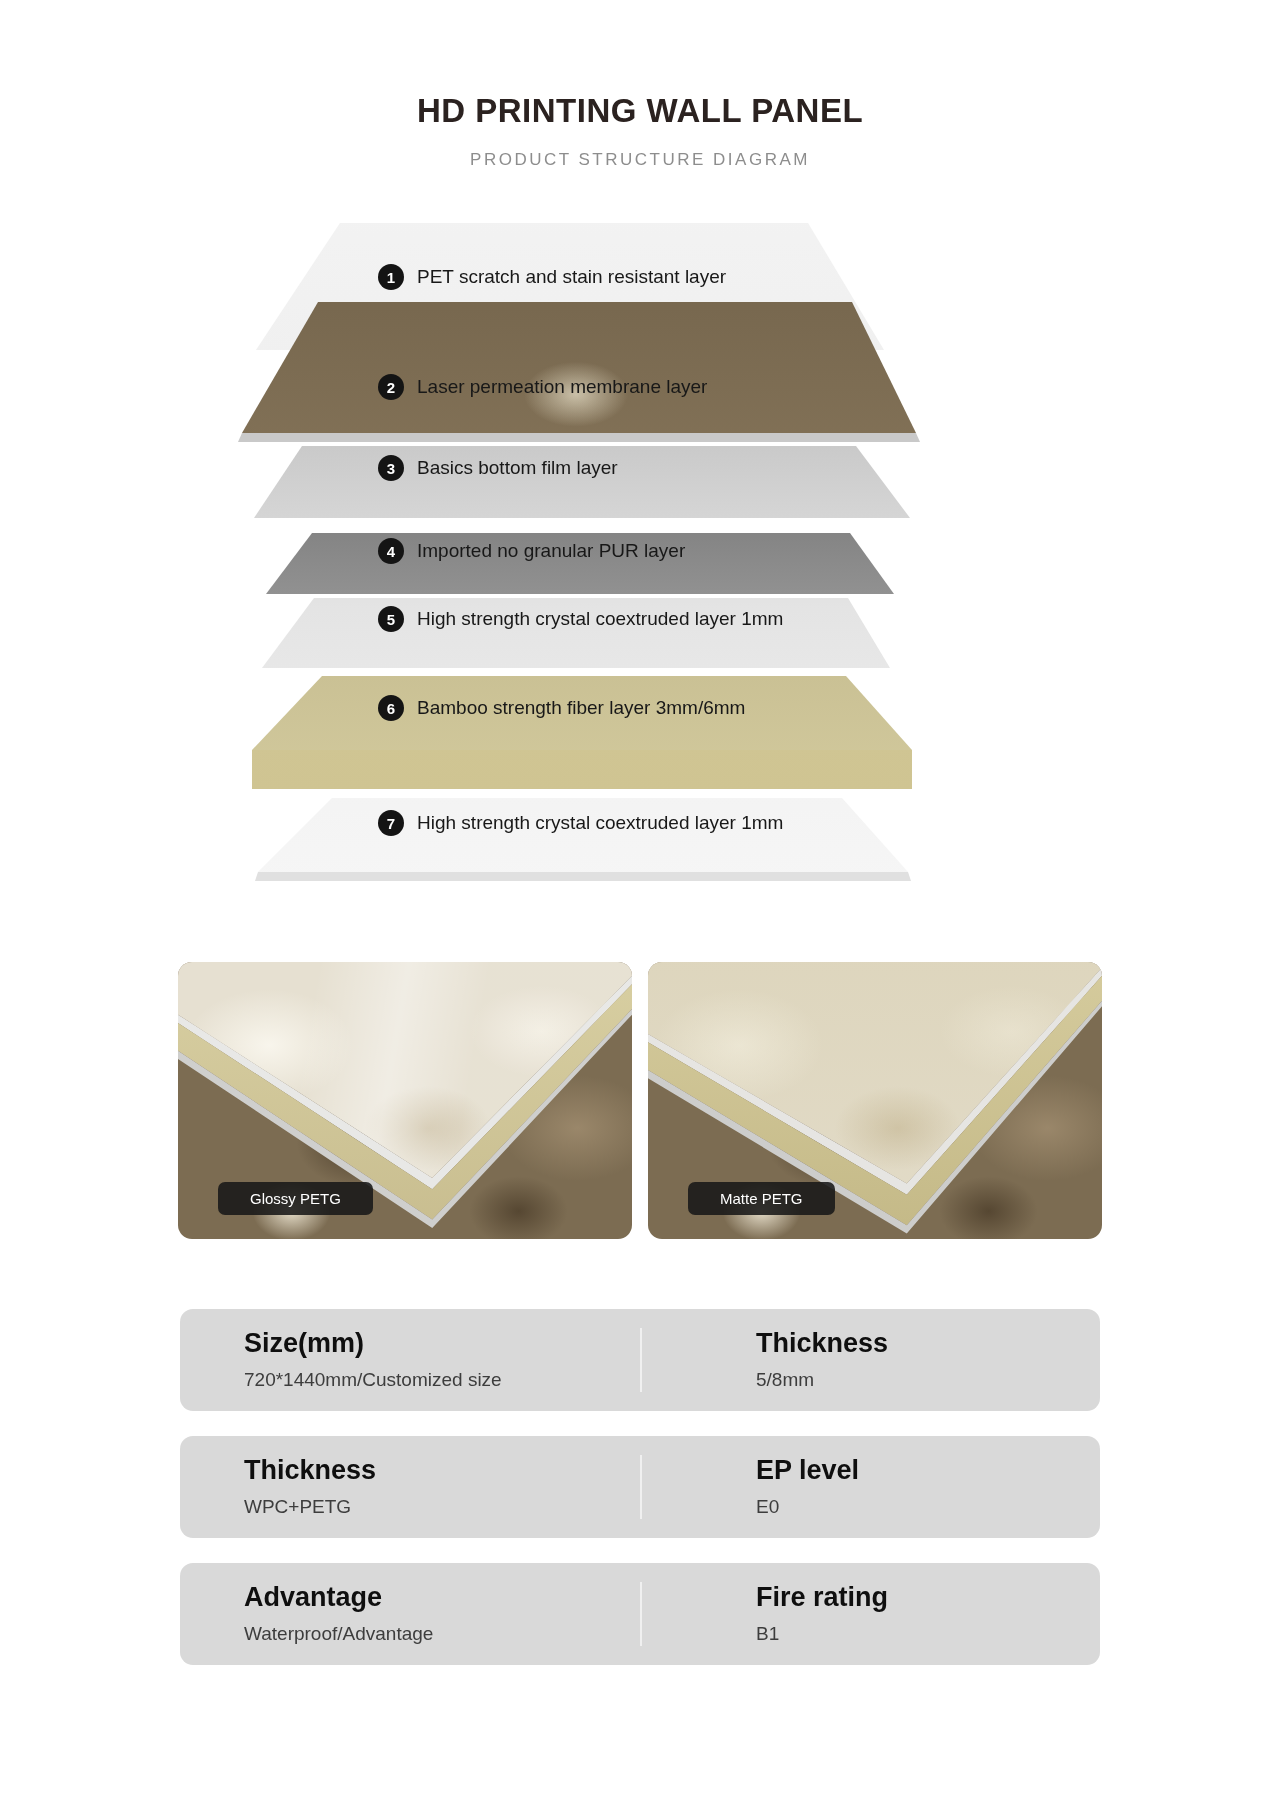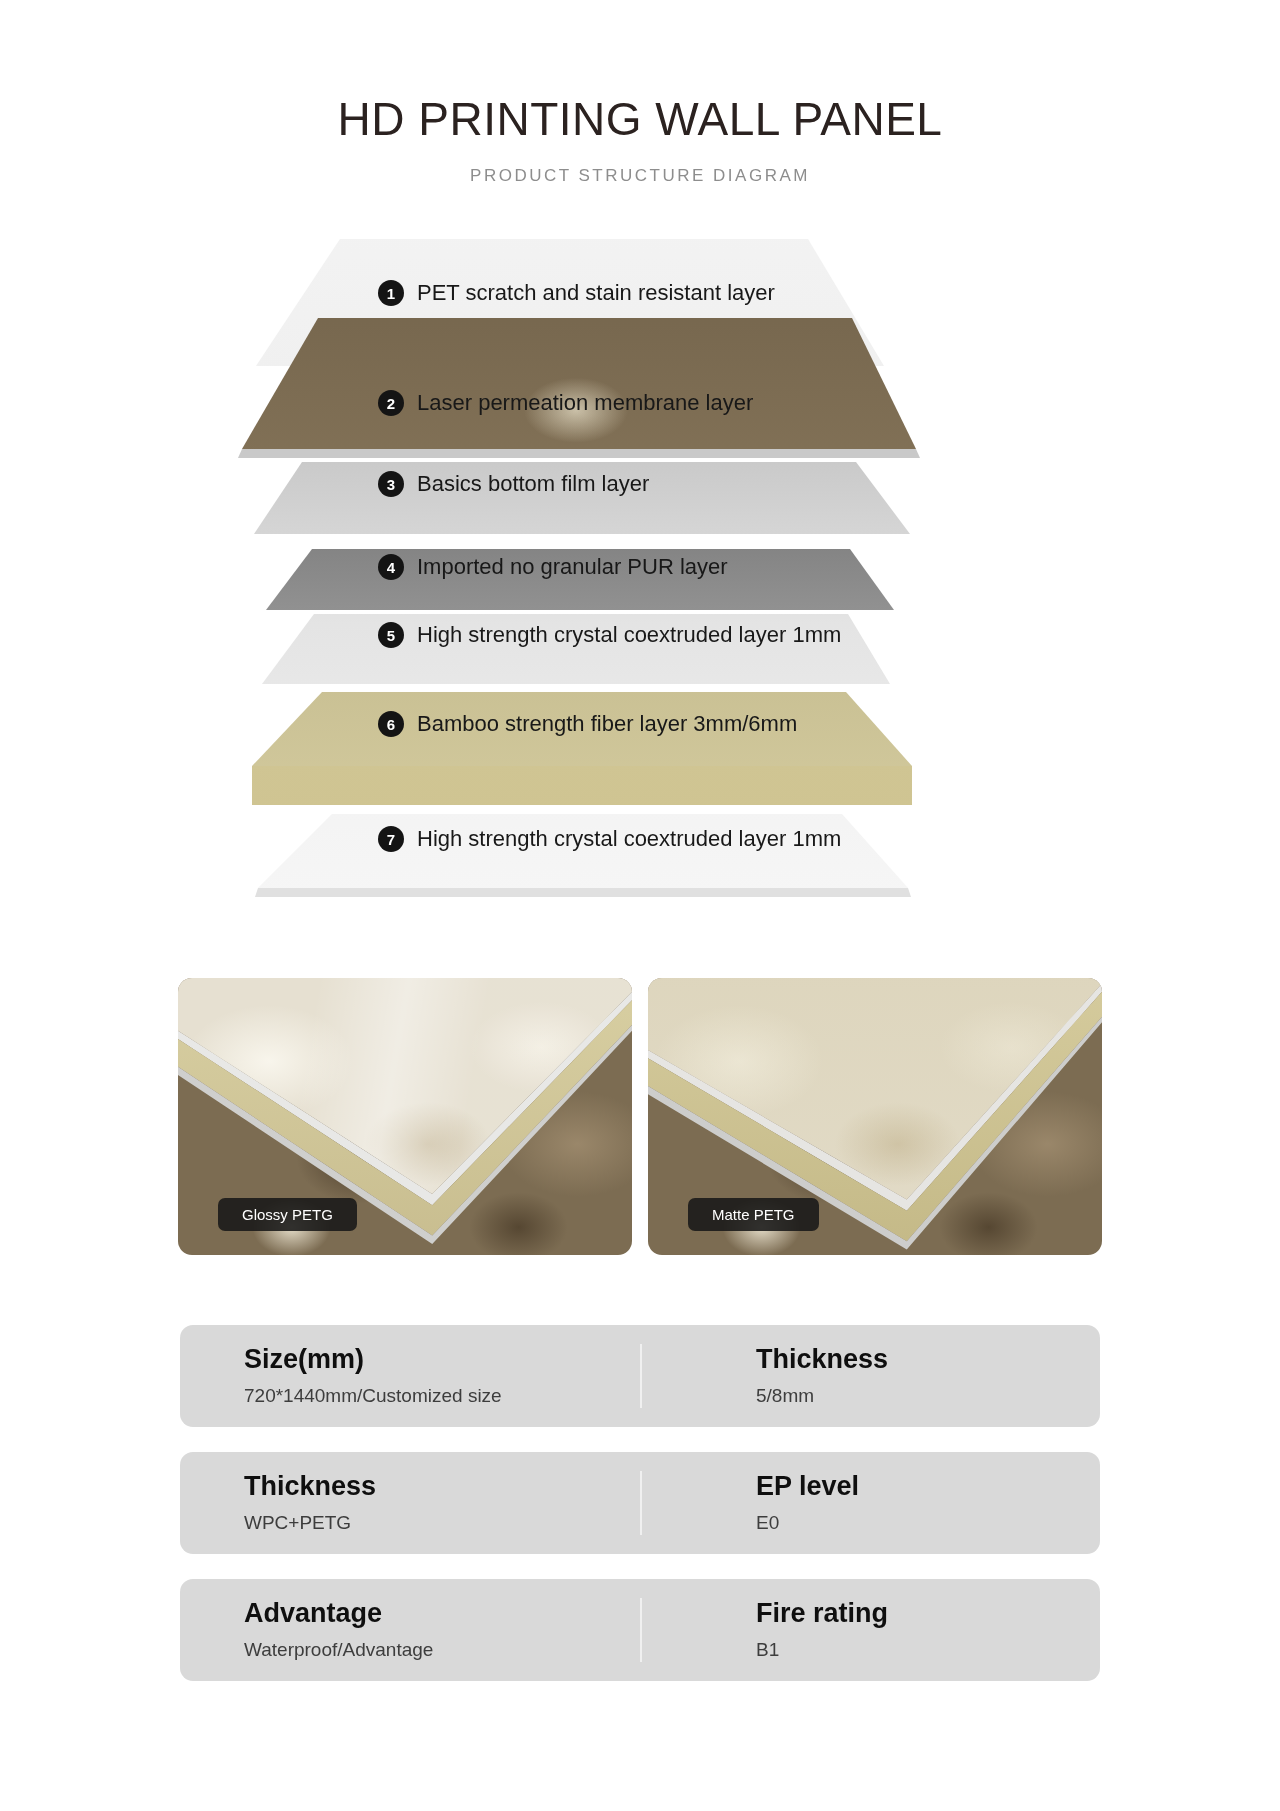--- a/index.html
+++ b/index.html
@@ -7,21 +7,21 @@
   body {
     width:1280px; height:1811px;
     background:#ffffff;
     font-family:"Liberation Sans", sans-serif;
     position:relative;
     overflow:hidden;
   }
 
   
   .header { padding-top:92px; text-align:center; }
-  .title { font-size:46px; font-weight:400; color:#2b2220; letter-spacing:.5px; }
+  .title { font-size:33px; font-weight:700; color:#2b2220; letter-spacing:.5px; }
   .subtitle { margin-top:20px; font-size:17px; color:#8d8d8d; letter-spacing:2.5px; }
 
   
   .diagram { position:relative; height:714px; margin-top:10px; }
   .layer { position:absolute; inset:0; }
   .shadowed { filter: drop-shadow(0 3px 2px rgba(0,0,0,.22)); }
 
   .l1 { clip-path:polygon(340px 43px, 808px 43px, 884px 170px, 256px 170px);
         background:linear-gradient(180deg,#f3f3f3 0%, #e7e7e7 100%); z-index:1; }
   .l2 { clip-path:polygon(318px 122px, 852px 122px, 916px 253px, 242px 253px); z-index:2; }
@@ -41,21 +41,21 @@
         background:linear-gradient(180deg,#c4c4c4 0%, #ededed 45%, #f6f6f6 100%); z-index:1; }
   .l7edge { clip-path:polygon(258px 692px, 908px 692px, 911px 701px, 255px 701px);
         background:#e0e0e0; z-index:1; }
 
   .layer-label { position:absolute; left:378px; display:flex; align-items:center; gap:13px; z-index:6; }
   .ll1 { top:84px; } .ll2 { top:194px; } .ll3 { top:275px; } .ll4 { top:358px; }
   .ll5 { top:426px; } .ll6 { top:515px; } .ll7 { top:630px; }
   .num { width:26px; height:26px; border-radius:50%; background:#141414; color:#ffffff;
          font-size:15px; font-weight:700; display:flex; align-items:center; justify-content:center;
          flex:0 0 26px; }
-  .ltext { font-size:22px; color:#181818; white-space:nowrap; }
+  .ltext { font-size:19px; color:#181818; white-space:nowrap; }
 
   
   .marble-dark {
     background-color:#857459;
     background-image:
       linear-gradient(180deg, rgba(55,45,30,.28) 0%, rgba(55,45,30,0) 45%),
       radial-gradient(90px 60px at 8% 25%,  #e7dfcc 0%, rgba(231,223,204,0) 70%),
       radial-gradient(70px 55px at 28% 70%, #51422e 0%, rgba(81,66,46,0) 70%),
       radial-gradient(80px 50px at 45% 30%, #d9cfb6 0%, rgba(217,207,182,0) 65%),
       radial-gradient(100px 70px at 66% 75%,#c9bca0 0%, rgba(201,188,160,0) 65%),
@@ -100,21 +100,21 @@
 
   .p2-face  { clip-path:polygon(0% 0%, 100% 0%, 100% 2%, 57% 80%, 0% 26%); }
   .p2-tint  { clip-path:polygon(0% 0%, 100% 0%, 100% 2%, 57% 80%, 0% 26%);
               background:linear-gradient(180deg, rgba(208,197,158,.38), rgba(208,197,158,.18)); }
   .p2-white { clip-path:polygon(0% 26%, 57% 80%, 100% 2%, 100% 5%, 57% 84%, 0% 29%); background:#e6e5e2; }
   .p2-tan   { clip-path:polygon(0% 29%, 57% 84%, 100% 5%, 100% 14%, 57% 95%, 0% 39%);
               background:linear-gradient(180deg,#d5cb9d 0%, #c4b987 100%); }
   .p2-gray  { clip-path:polygon(0% 39%, 57% 95%, 100% 14%, 100% 16%, 57% 98%, 0% 42%); background:#cdcdcb; }
 
   .photo-tag { position:absolute; left:40px; bottom:24px; background:rgba(24,24,24,.88);
-               color:#ffffff; font-size:15px; padding:8px 24px; border-radius:7px; z-index:5; }
+               color:#ffffff; font-size:15px; padding:8px 32px; border-radius:7px; z-index:5; }
 
   
   .specs { width:920px; margin:70px auto 0; }
   .spec-card { height:102px; background:#d9d9d9; border-radius:13px; margin-bottom:25px;
                display:flex; align-items:center; position:relative; }
   .spec-divider { position:absolute; left:50%; top:19px; bottom:19px; width:2px; background:#f0f0f0; }
   .spec-col { display:flex; flex-direction:column; justify-content:center; }
   .spec-col.left  { width:460px; padding-left:64px; }
   .spec-col.right { flex:1; padding-left:116px; }
   .spec-title { font-size:27px; font-weight:700; color:#0f0f0f; line-height:1.1; }

